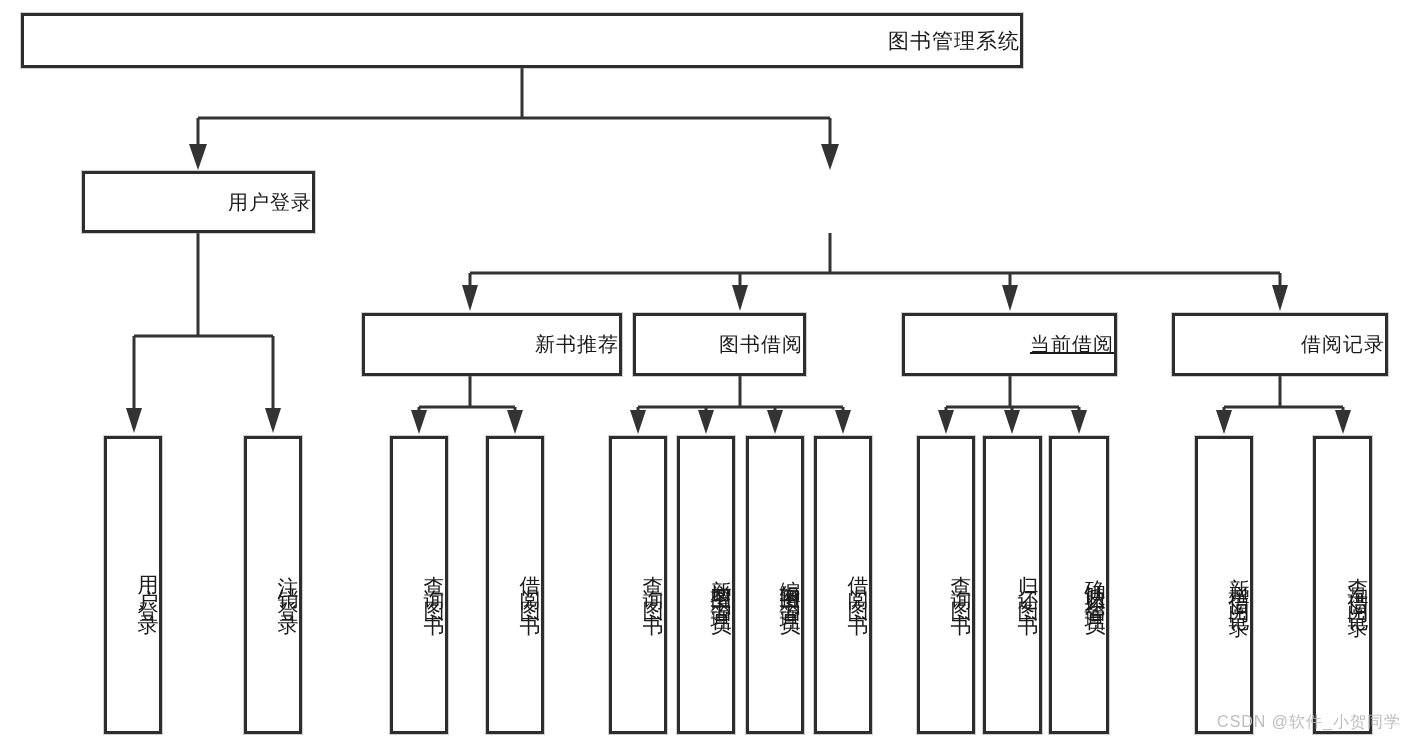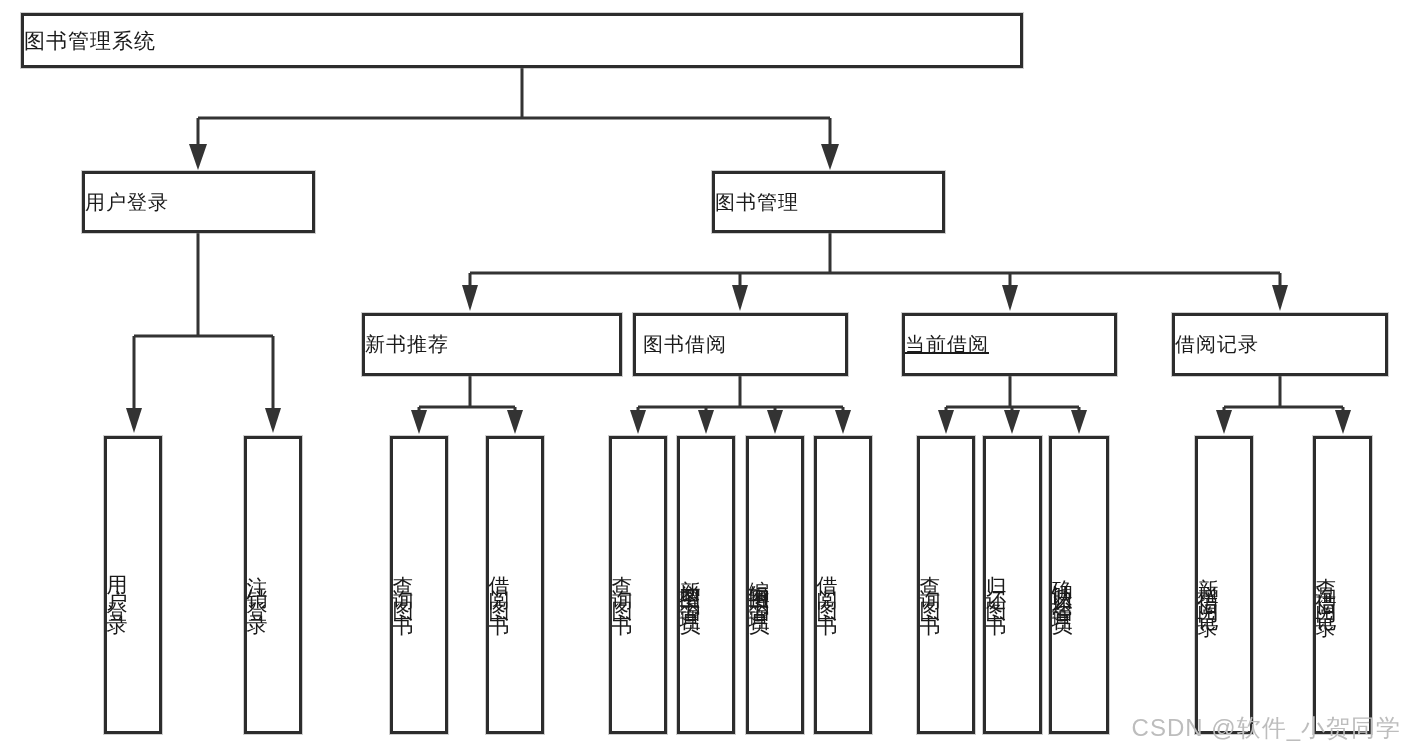--- a/index.html
+++ b/index.html
@@ -26,21 +26,21 @@
   }
   svg.connectors path { stroke: var(--line); stroke-width: 3; fill: none; }
   svg.connectors polygon { fill: var(--line); stroke: none; }
   .node {
     position: absolute;
     box-sizing: border-box;
     border: 3px solid var(--border);
     background: #ffffff;
     display: flex;
     align-items: center;
-    justify-content: flex-start;
+    justify-content: flex-end;
     box-shadow: 0 0 0 1px rgba(120,120,120,0.35);
   }
   .node.h span {
     font-size: 20px;
     letter-spacing: 1px;
     white-space: nowrap;
   }
   .node.root span { font-size: 21px; }
   .node.v span {
     writing-mode: vertical-rl;
@@ -48,21 +48,21 @@
     font-size: 21px;
     line-height: 1;
   }
   .node.v.s4 span { letter-spacing: 13px; }
   .node.v.s6 span { letter-spacing: 8px; }
   .node.v.s9 span { letter-spacing: 5px; }
   .watermark {
     position: absolute;
     top: 712px;
     right: 4px;
-    font-size: 24px;
+    font-size: 16px;
     color: var(--watermark);
     letter-spacing: 1px;
     white-space: nowrap;
   }
 </style>
 </head>
 <body>
 
 <div id="canvas">
 
@@ -116,28 +116,25 @@
     </g>
   </svg>
 
   <div class="node h root" style="left:21px;top:13px;width:1002px;height:55px;">
     <span>图书管理系统</span>
   </div>
 
   <div class="node h" style="left:82px;top:171px;width:233px;height:62px;">
     <span>用户登录</span>
   </div>
-  <div class="node h" style="left:712px;top:171px;width:233px;height:62px;">
-    <span>图书管理</span>
-  </div>
 
   <div class="node h" style="left:362px;top:313px;width:260px;height:63px;">
     <span>新书推荐</span>
   </div>
-  <div class="node h" style="left:633px;top:313px;width:215px;height:63px;padding-left:7px;">
+  <div class="node h" style="left:633px;top:313px;width:173px;height:63px;padding-left:7px;">
     <span>图书借阅</span>
   </div>
   <div class="node h" style="left:902px;top:313px;width:215px;height:63px;text-decoration:underline;">
     <span>当前借阅</span>
   </div>
   <div class="node h" style="left:1172px;top:313px;width:216px;height:63px;">
     <span>借阅记录</span>
   </div>
 
   <div class="node v s4" style="left:104px;top:436px;width:58px;height:298px;">

